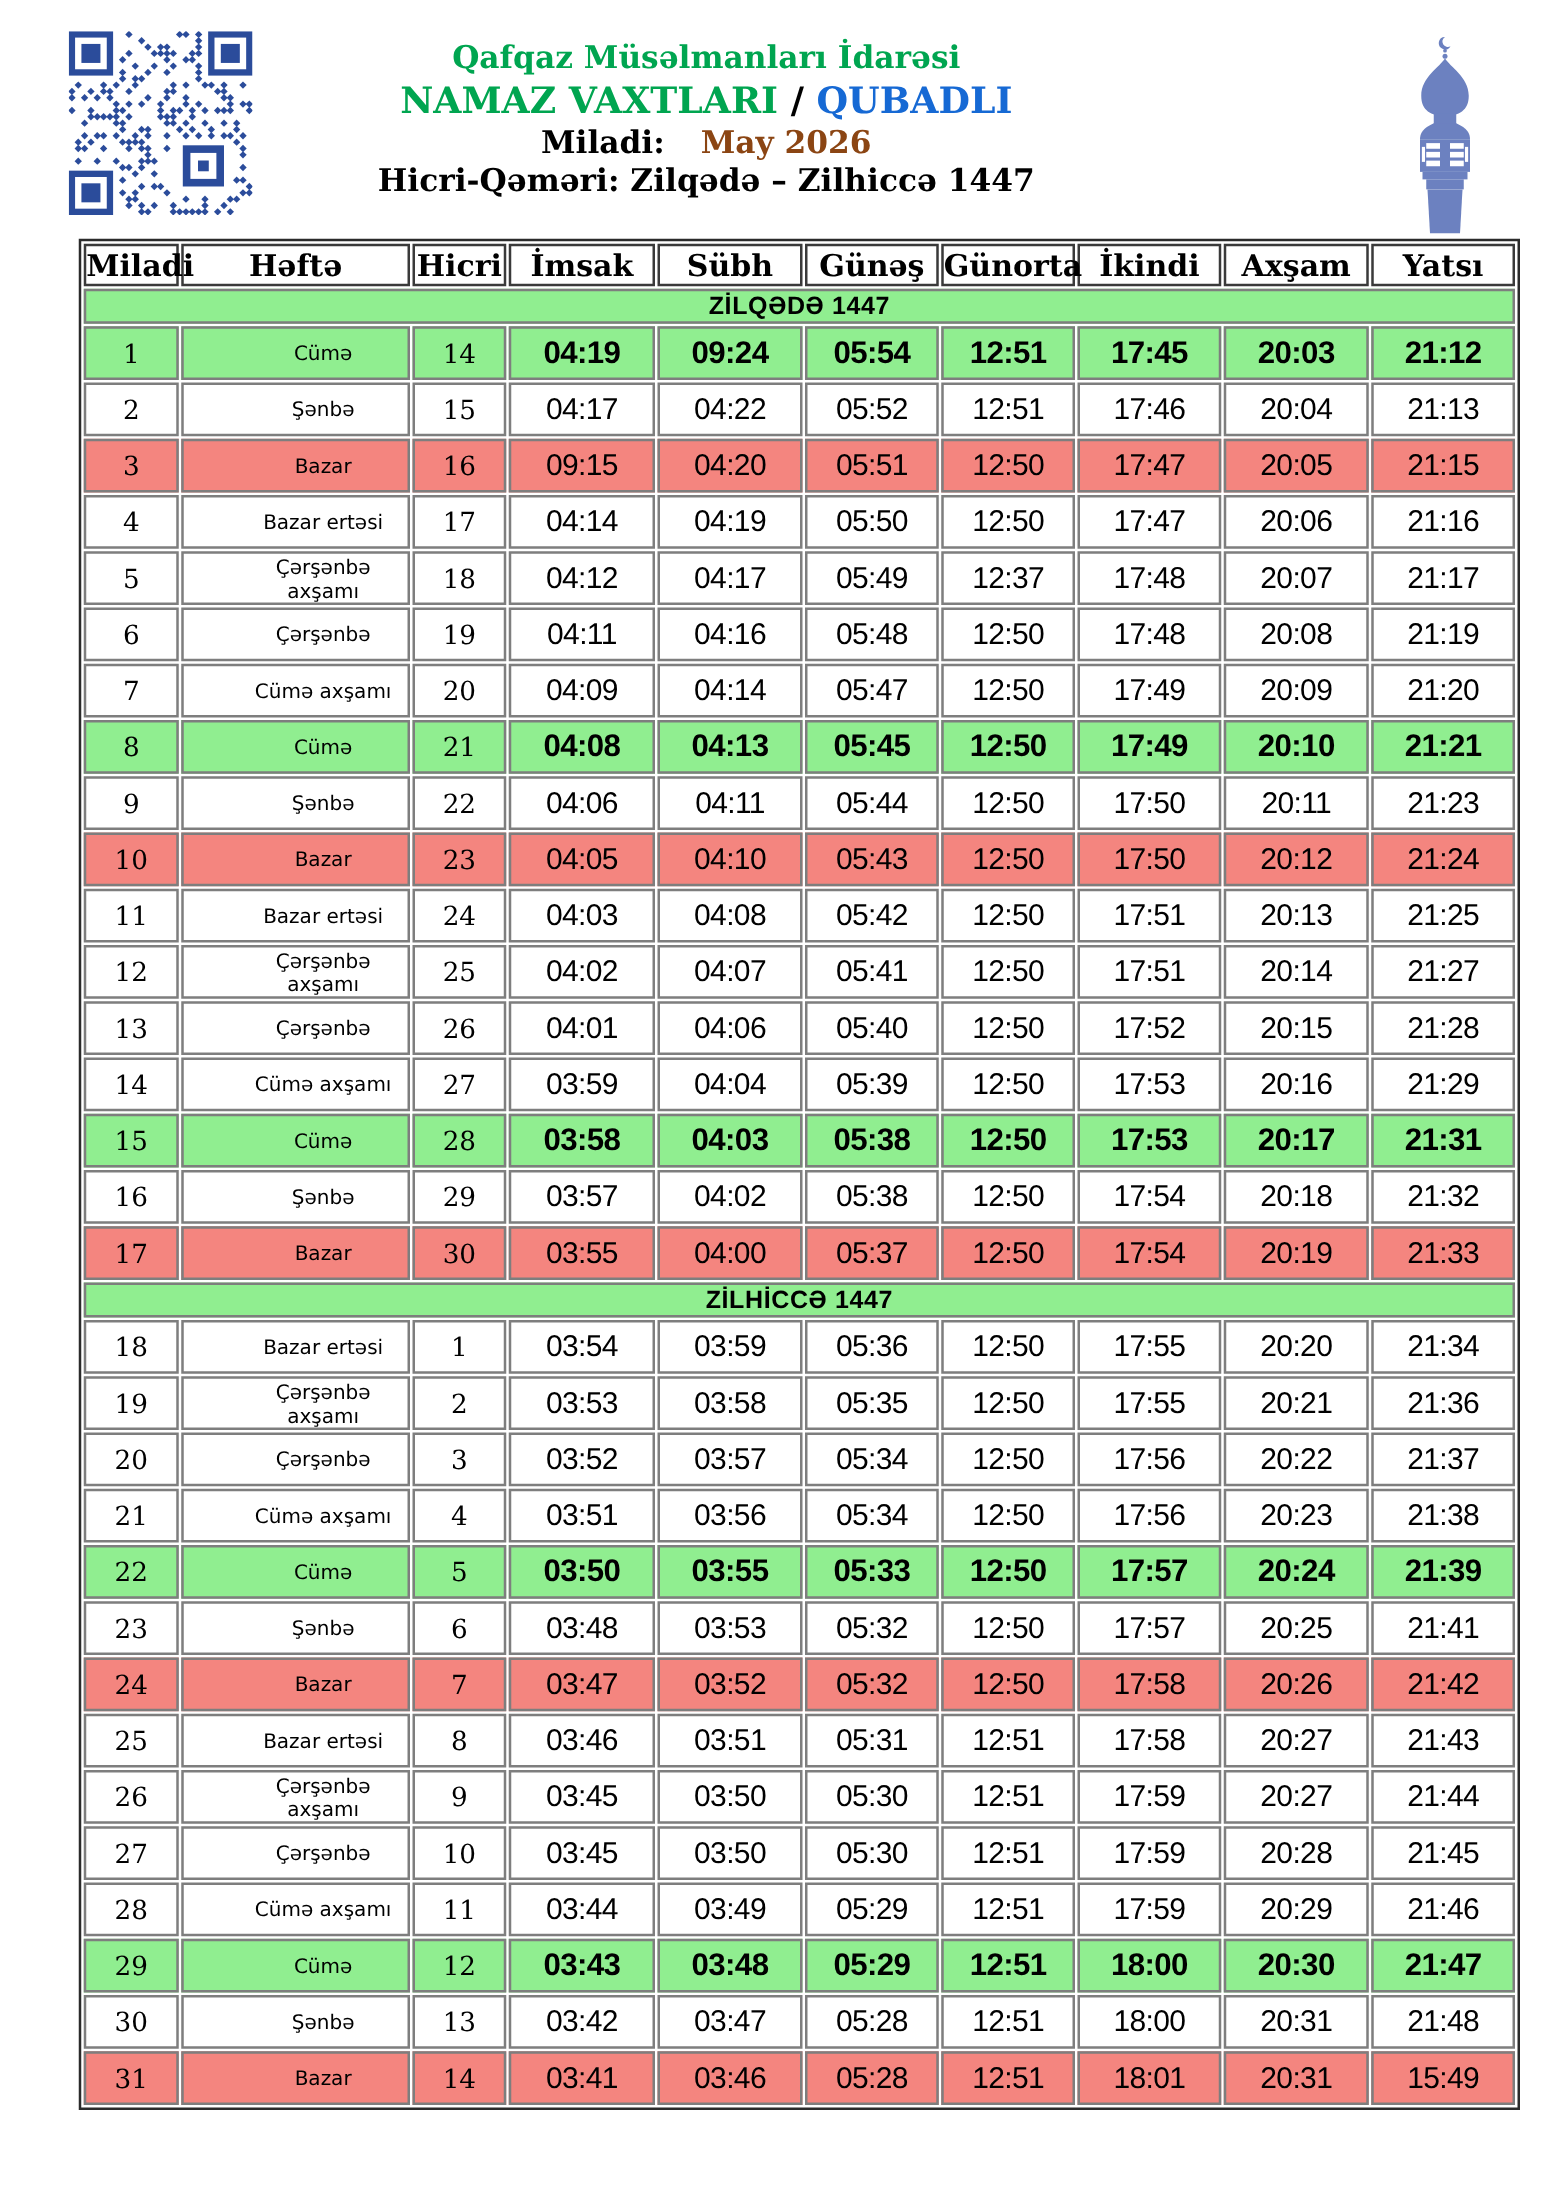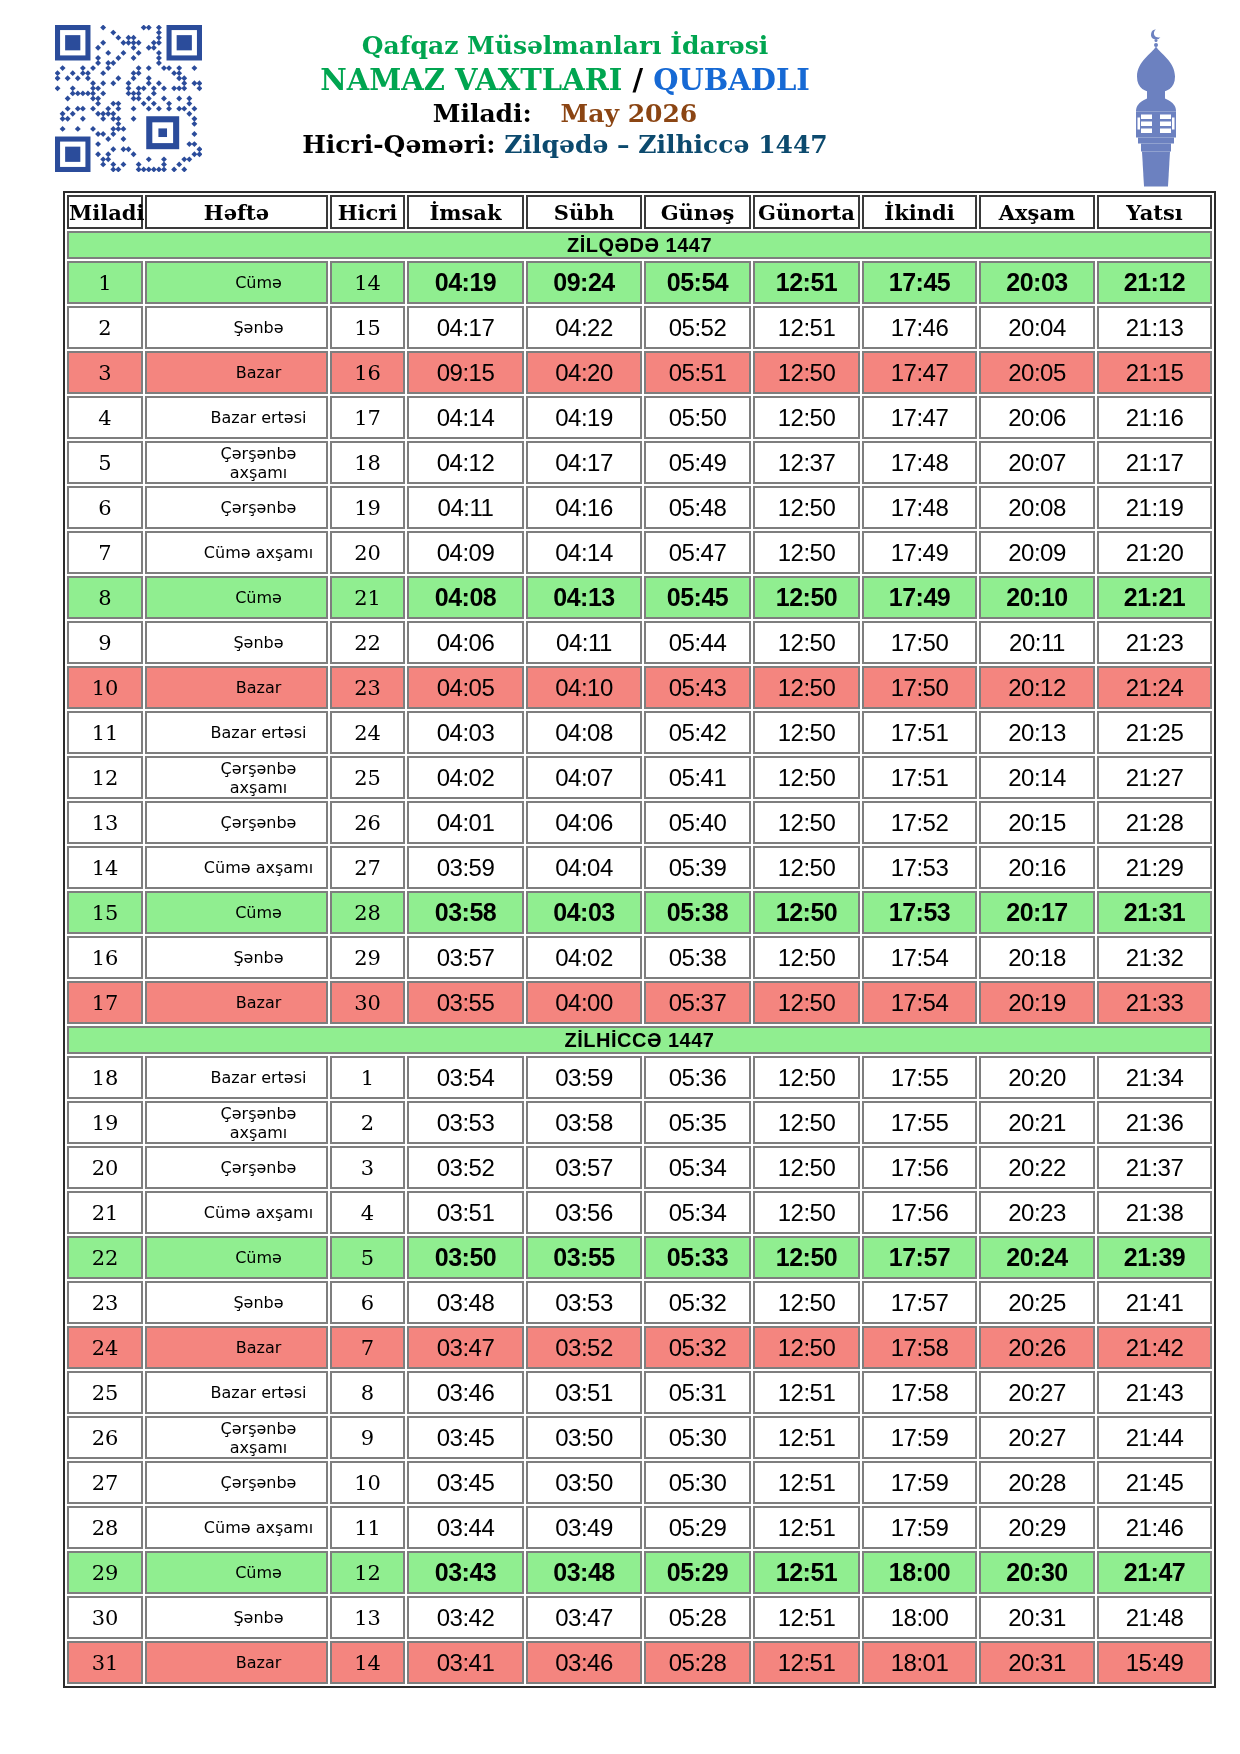--- a/index.html
+++ b/index.html
@@ -7,25 +7,25 @@
         font-family:"DejaVu Serif","Liberation Serif",serif;color:#000;}
   .qr{position:absolute;left:55px;top:25px;width:147px;height:147px;}
   .minaret{position:absolute;left:1128px;top:28px;width:56px;height:160px;}
   .titles{position:absolute;left:0;top:30px;width:1130px;text-align:center;font-weight:bold;}
   .t-org{font-size:25px;line-height:32px;color:#00A550;}
   .t-main{font-size:29px;line-height:36px;}
   .t-main .green{color:#00A550;}
   .t-main .blue{color:#1669D4;}
   .t-line{font-size:25px;line-height:31px;}
   .brown{color:#8B4513;margin-left:20px;}
-  .green2{color:#0c4a6e;}
+  .green2{color:#000000;}
 
   table.ptable{position:absolute;left:63px;top:191px;width:1133px;table-layout:fixed;
         border-collapse:separate;border-spacing:2px;background:#fff;border:2px solid #2b2b2b;}
-  .ptable th{border:2px solid #3a3a3a;background:#fff;font-size:21px;font-weight:bold;
+  .ptable th{border:2px solid #3a3a3a;background:#fff;font-size:24px;font-weight:bold;
         height:30px;padding:0;text-align:center;vertical-align:middle;
         font-family:"DejaVu Serif","Liberation Serif",serif;}
   .ptable td{border:2px solid #7e7e7e;padding:0;text-align:center;vertical-align:middle;background:#fff;}
   tr.section td{background:#90EE90;font-weight:bold;font-size:20px;height:24px;letter-spacing:.5px;
         font-family:Liberation Sans, sans-serif;}
   tr.day td{height:39px;}
   td.c-miladi,td.c-hicri{font-size:21px;font-family:"DejaVu Serif","Liberation Serif",serif;}
   td.c-hefte{font-size:16px;font-family:"DejaVu Sans","Liberation Sans",sans-serif;padding-left:44px;}
   td.c-time{font-size:24px;font-family:"Liberation Sans","DejaVu Sans",sans-serif;letter-spacing:-.5px;}
   tr.friday td{background:#90EE90;}

